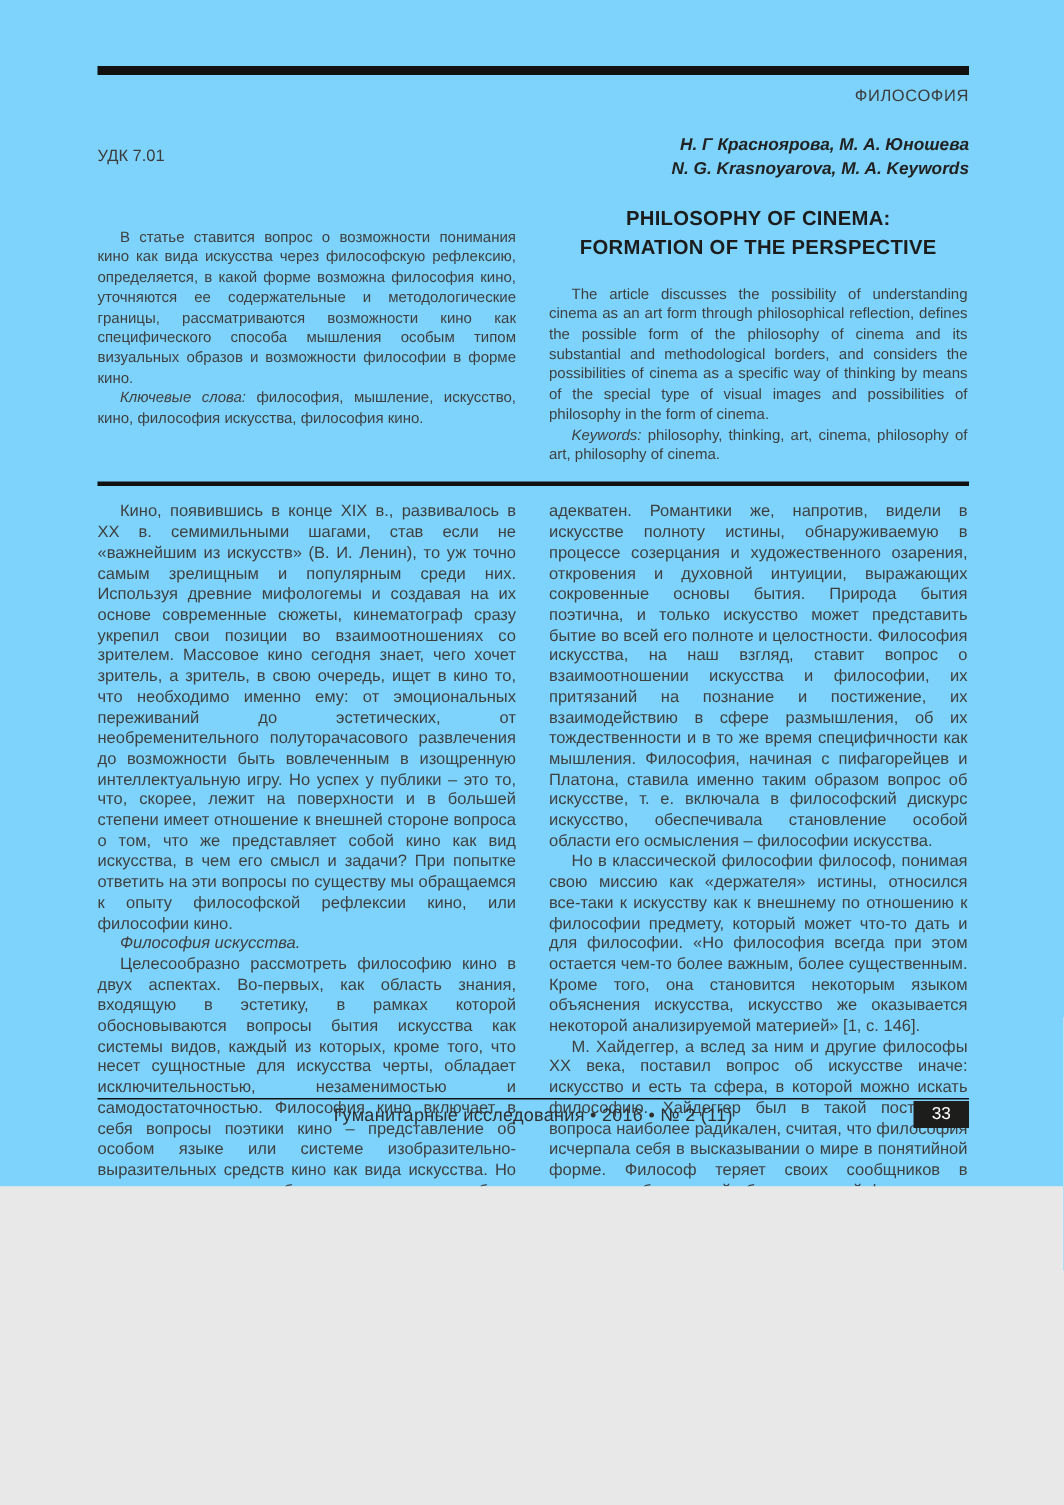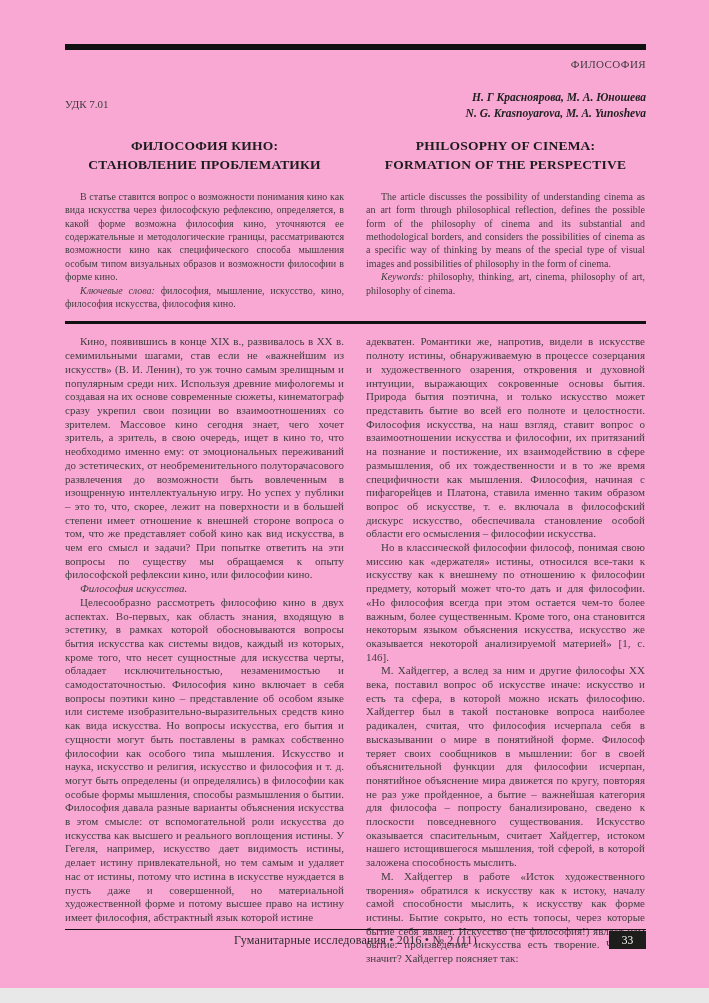--- a/index.html
+++ b/index.html
@@ -1,20 +1,20 @@
 <!DOCTYPE html>
 <html><head>
 <meta charset="utf-8">
 <style>
   html,body { margin:0; padding:0; background:#e8e8e8; }
   .page {
     position:relative;
-    width:709px; height:988px;
-    background:#f9a8d4;
-    font-family:Liberation Serif, serif;
+    width:709px; height:791px;
+    background:#7dd3fc;
+    font-family:Liberation Sans, sans-serif;
     color:#3f3f3f;
     box-sizing:border-box;
     padding:44px 63px 0 65px;
     margin:0 auto;
     overflow:hidden;
   }
   .top-bar { height:6px; background:#111111; }
   .section-label {
     text-align:right; font-size:11px; letter-spacing:0.4px;
     margin-top:8px; color:#3c3c3c;
@@ -53,30 +53,26 @@
 <div class="page">
 
   <div class="top-bar"></div>
 
   <div class="section-label">ФИЛОСОФИЯ</div>
 
   <div class="meta-row">
     <div class="udc">УДК 7.01</div>
     <div class="authors">
       <div>Н. Г Красноярова, М. А. Юношева</div>
-      <div>N. G. Krasnoyarova, M. A. Yunosheva</div>
+      <div>N. G. Krasnoyarova, M. A. Keywords</div>
     </div>
   </div>
 
   <div class="columns">
     <div class="col">
-      <div class="title">
-        <div>ФИЛОСОФИЯ КИНО:</div>
-        <div>СТАНОВЛЕНИЕ ПРОБЛЕМАТИКИ</div>
-      </div>
       <div class="abstract">
         <p class="indent">В статье ставится вопрос о возможности понимания кино как вида искусства через философскую рефлексию, определяется, в какой форме возможна философия кино, уточняются ее содержательные и методологические границы, рассматриваются возможности кино как специфического способа мышления особым типом визуальных образов и возможности философии в форме кино.</p>
         <p class="indent"><span class="kw-label">Ключевые слова:</span><span> философия, мышление, искусство, кино, философия искусства, философия кино.</span></p>
       </div>
     </div>
     <div class="col">
       <div class="title">
         <div>PHILOSOPHY OF CINEMA:</div>
         <div>FORMATION OF THE PERSPECTIVE</div>
       </div>

